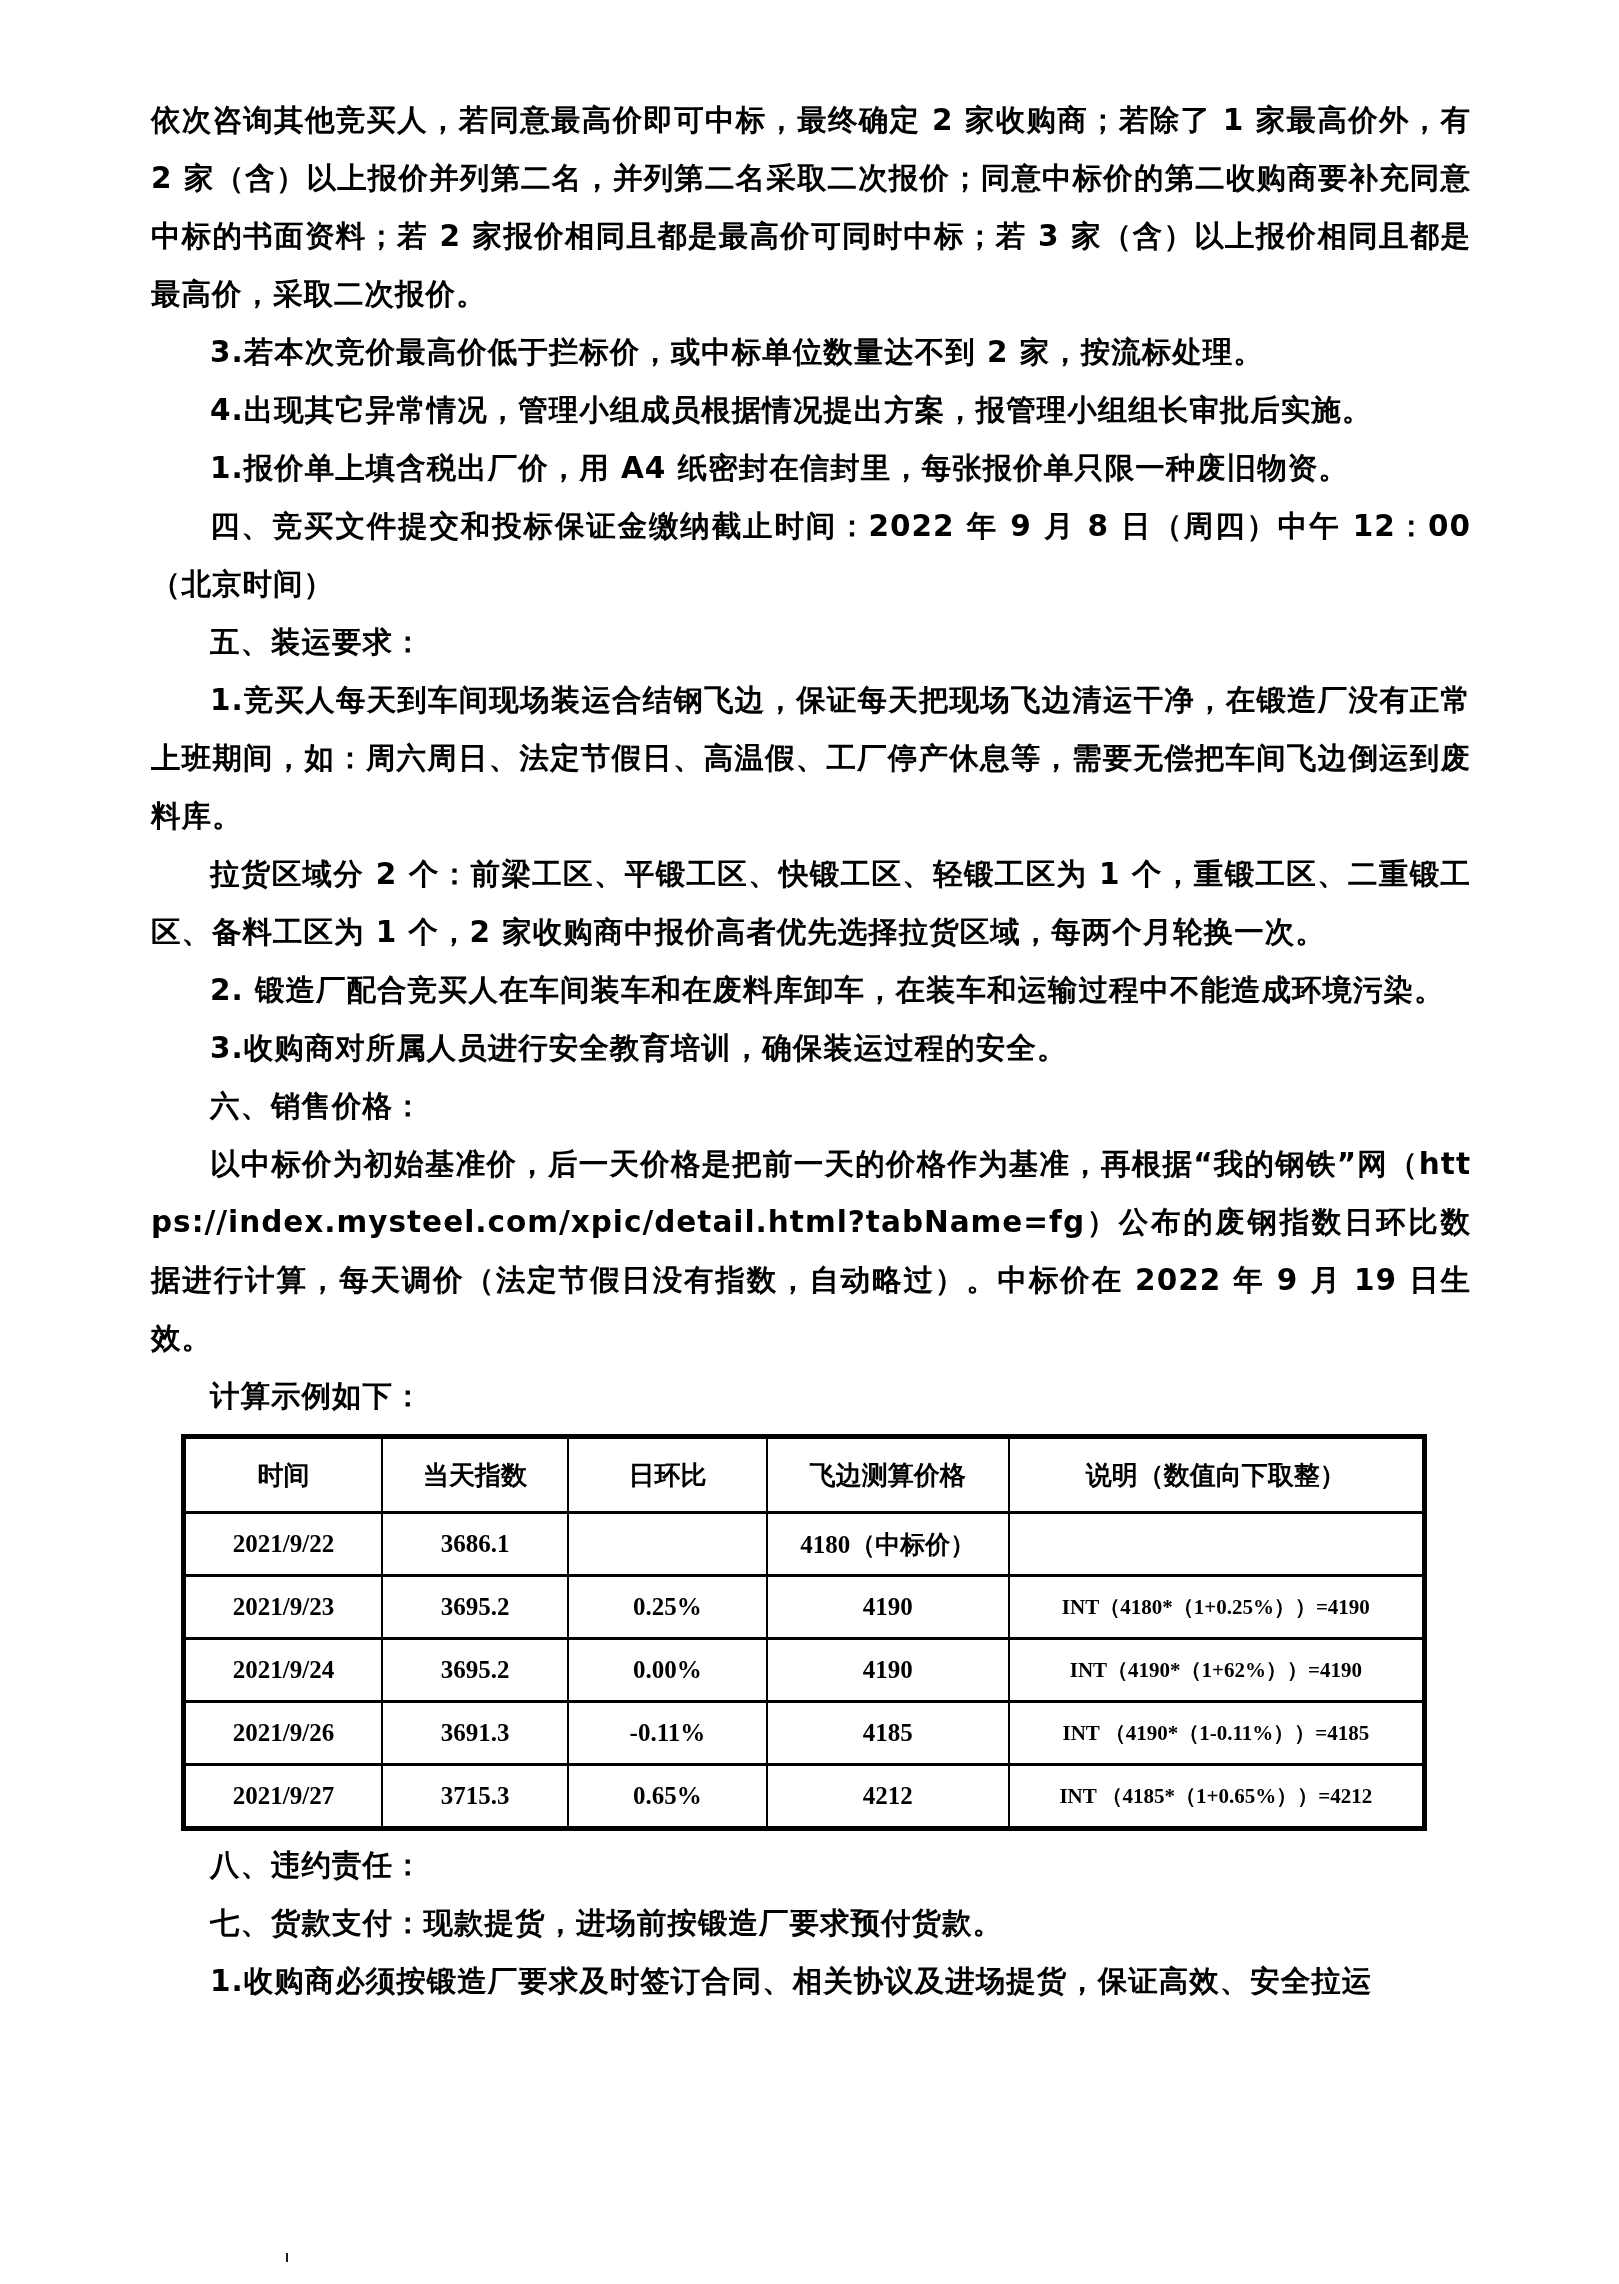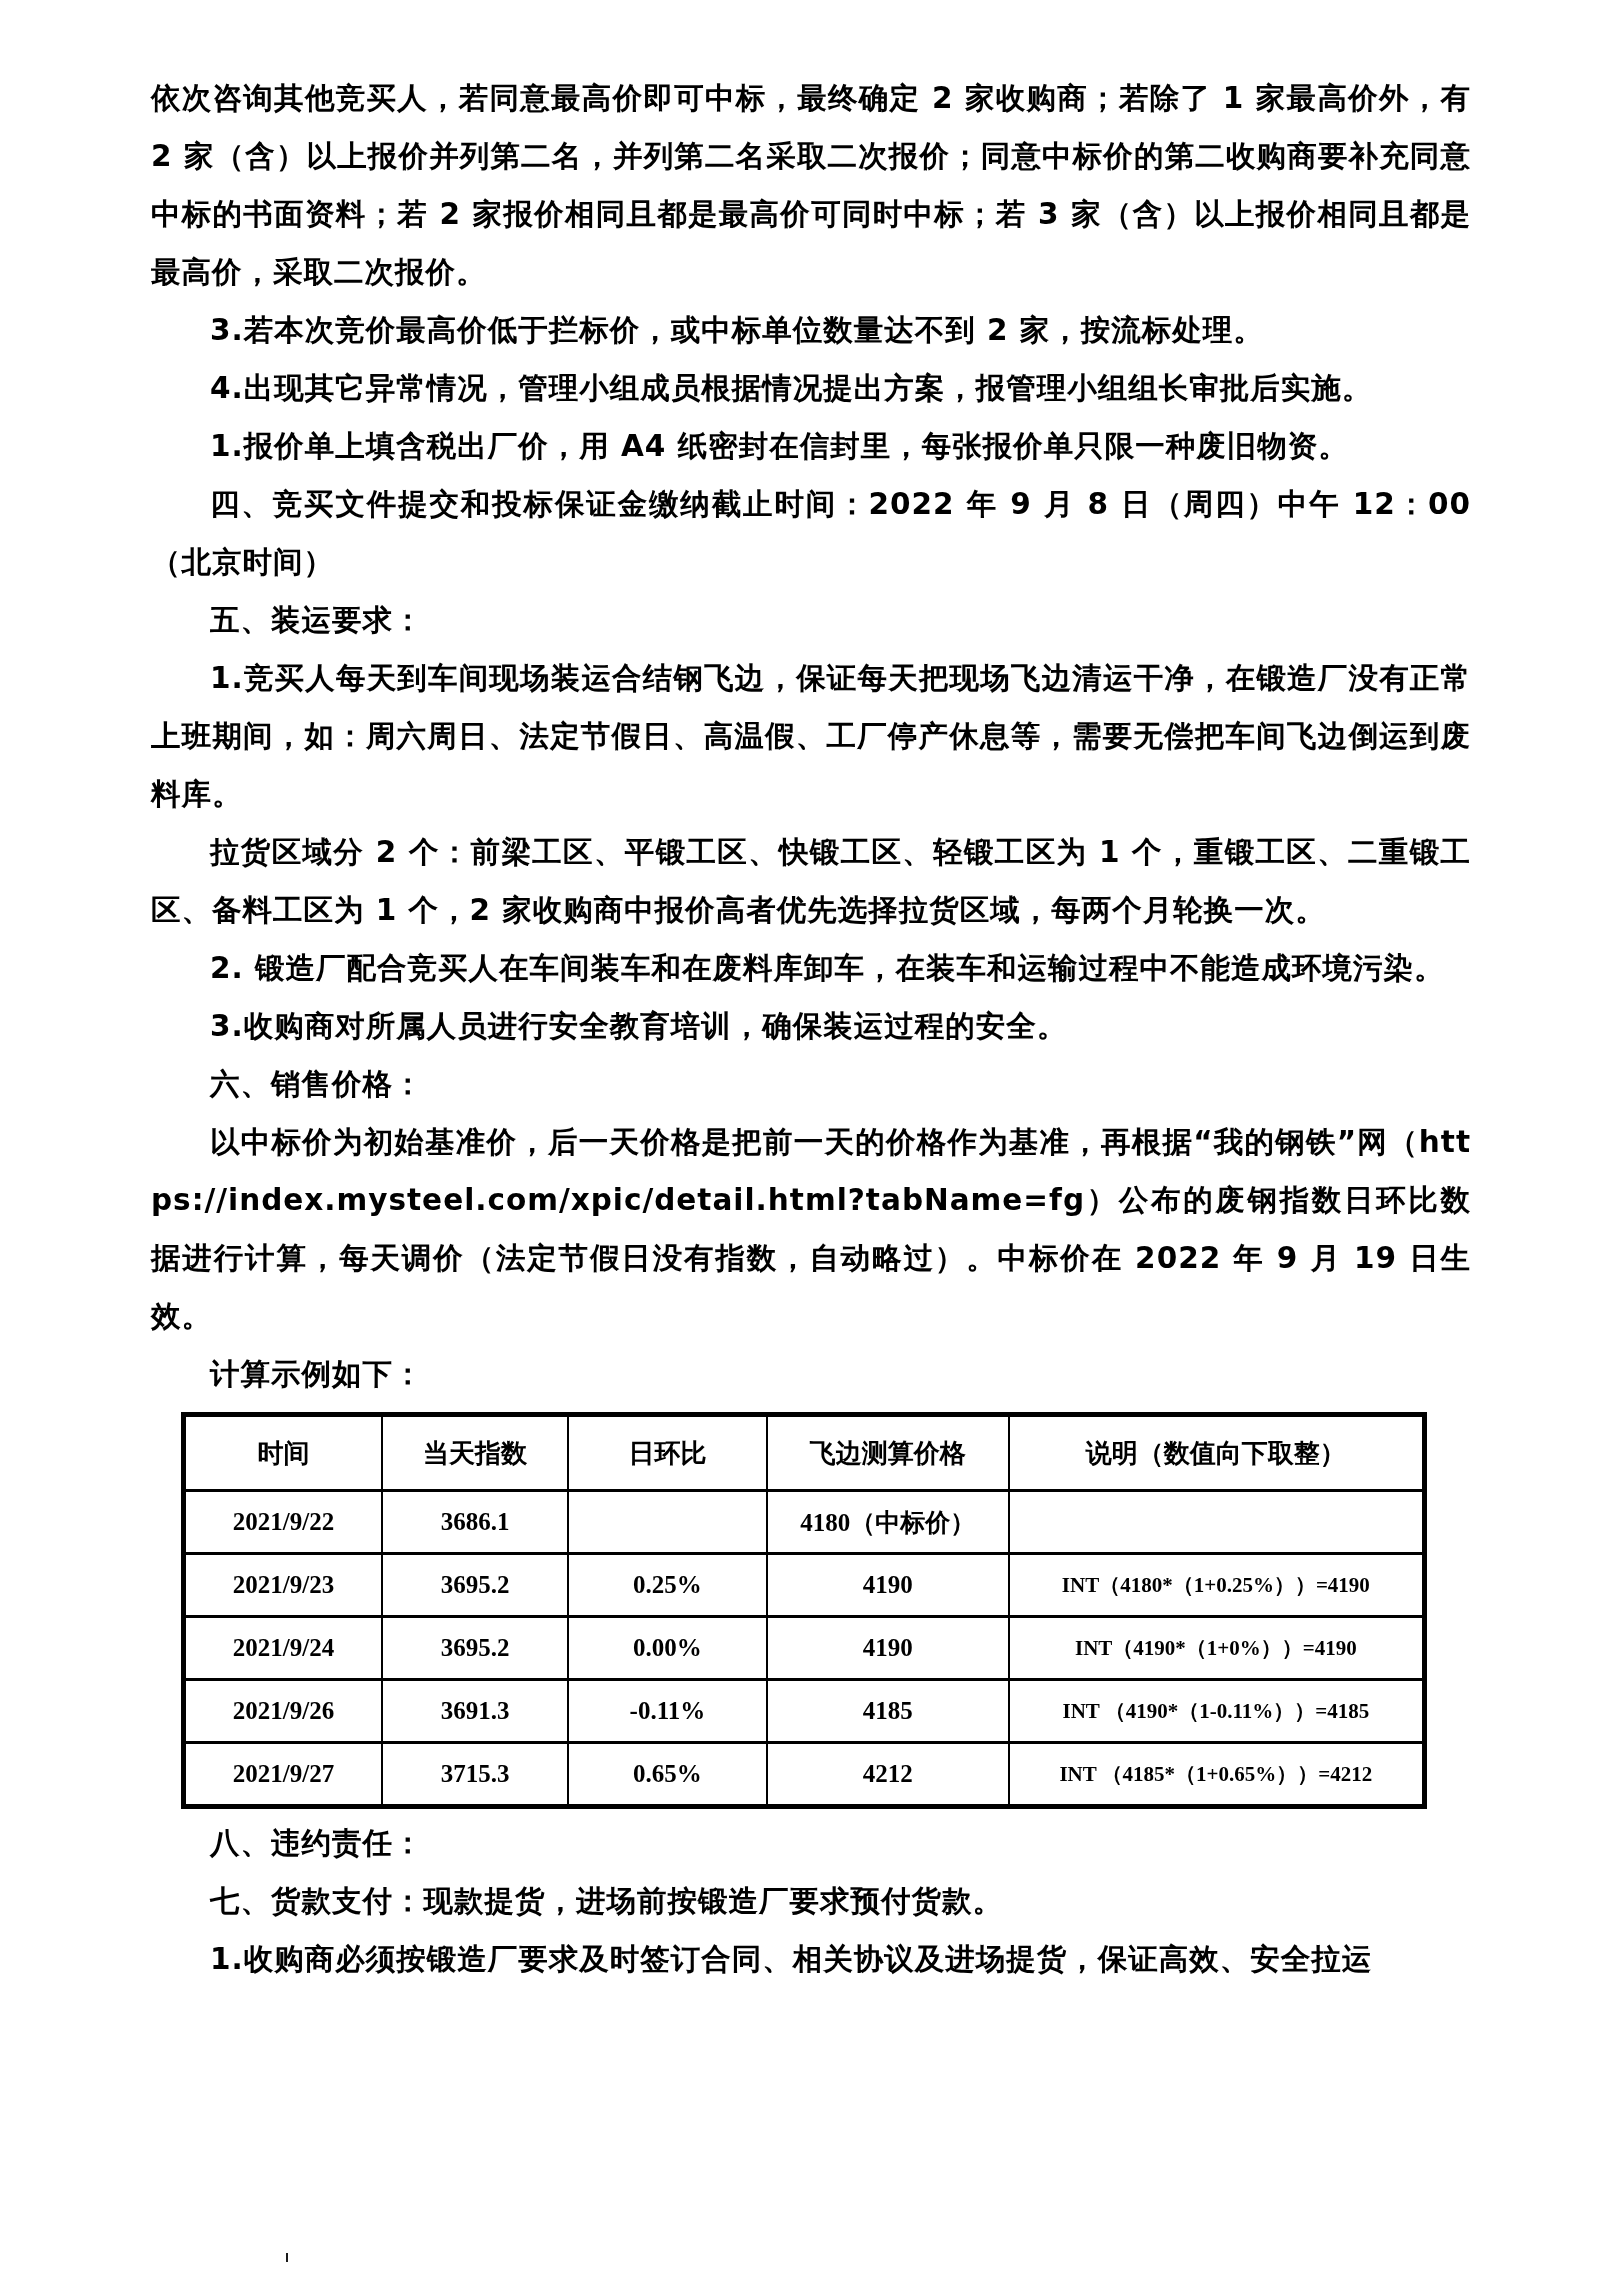--- a/index.html
+++ b/index.html
@@ -10,21 +10,21 @@
   body {
     width: 1620px;
     height: 2284px;
     position: relative;
     overflow: hidden;
   }
   .page {
     box-sizing: border-box;
     width: 1620px;
     height: 1948px;
-    padding: 69px 149px 0 151px;
+    padding: 91px 149px 0 151px;
     background: #ffffff;
     color: #000000;
     font-family: "DejaVu Sans", sans-serif;
     font-weight: 700;
   }
   .para {
     margin: 0;
     font-size: 29.5px;
     line-height: 58px;
     letter-spacing: 1px;
@@ -130,21 +130,21 @@
         <td>3695.2</td>
         <td>0.25%</td>
         <td>4190</td>
         <td class="formula">INT（4180*（1+0.25%））=4190</td>
       </tr>
       <tr>
         <td>2021/9/24</td>
         <td>3695.2</td>
         <td>0.00%</td>
         <td>4190</td>
-        <td class="formula">INT（4190*（1+0%））=4190</td>
+        <td class="formula">INT（4190*（1+62%））=4190</td>
       </tr>
       <tr>
         <td>2021/9/26</td>
         <td>3691.3</td>
         <td>-0.11%</td>
         <td>4185</td>
         <td class="formula">INT （4190*（1-0.11%））=4185</td>
       </tr>
       <tr>
         <td>2021/9/27</td>

